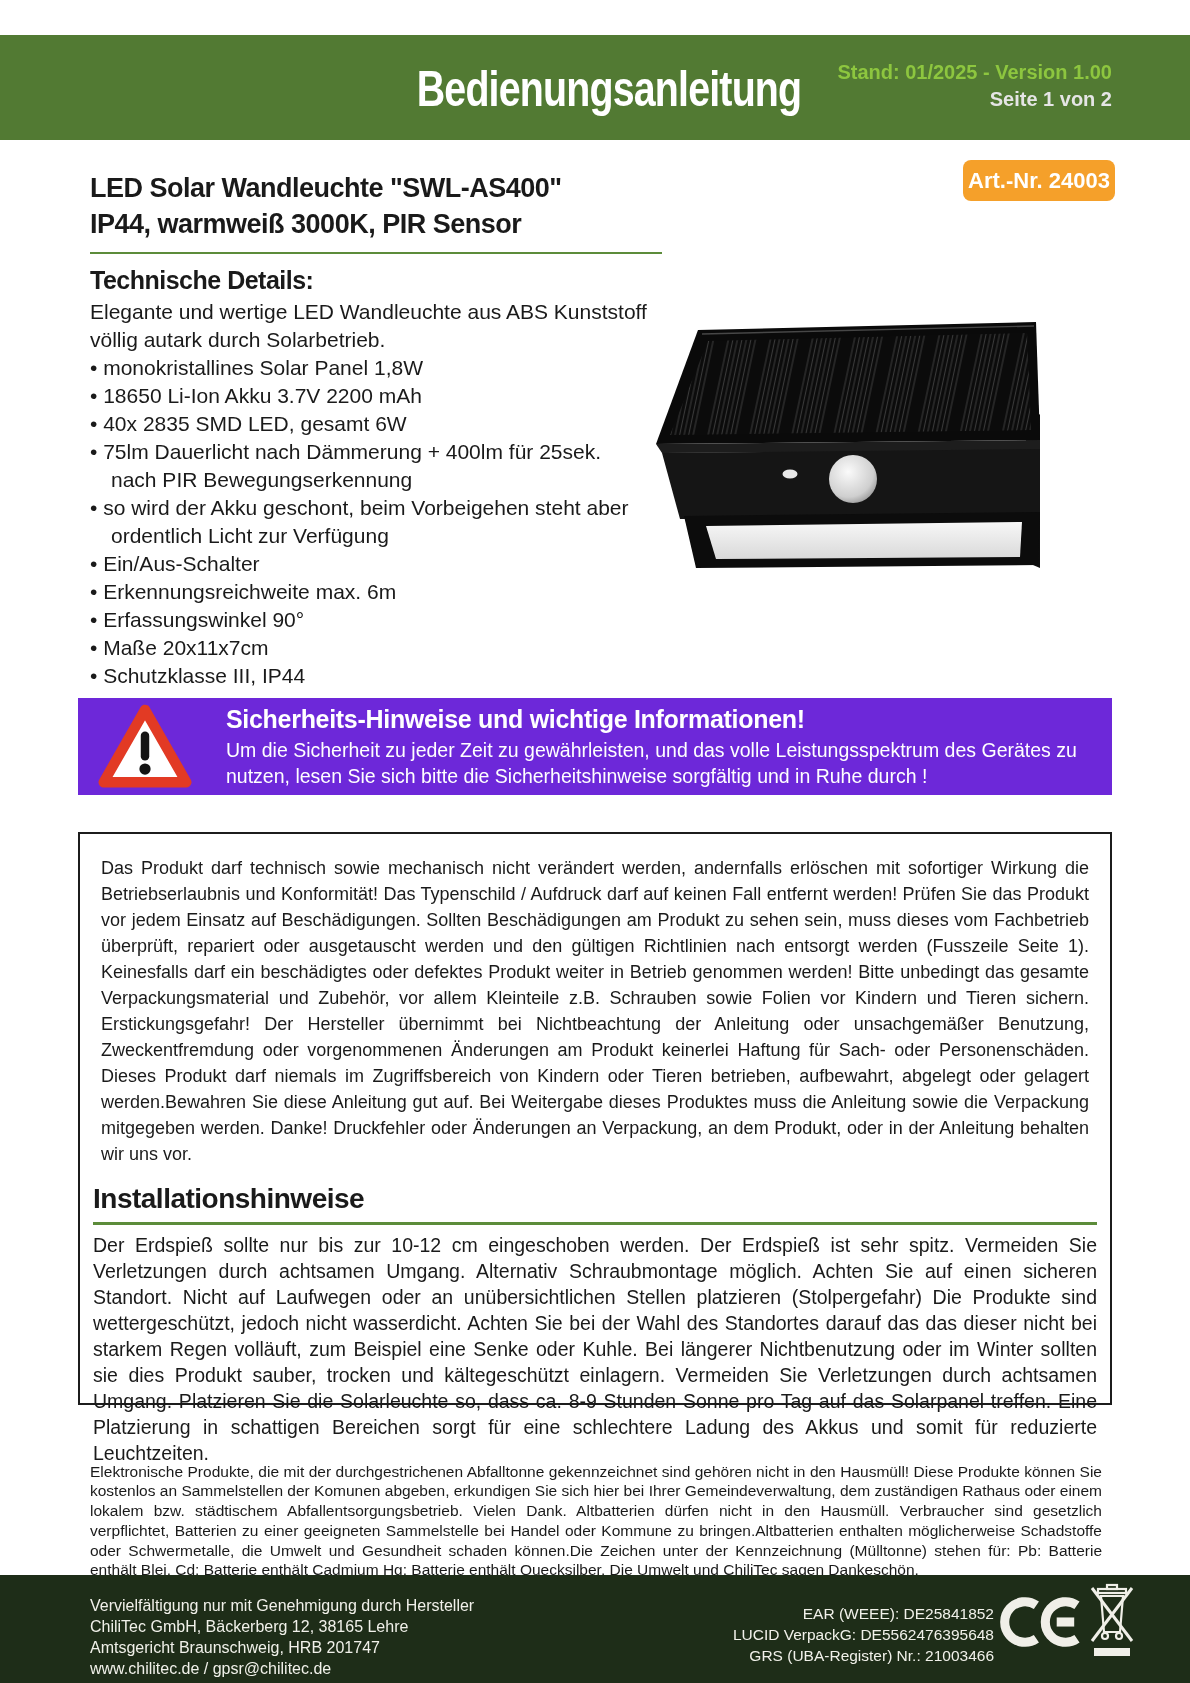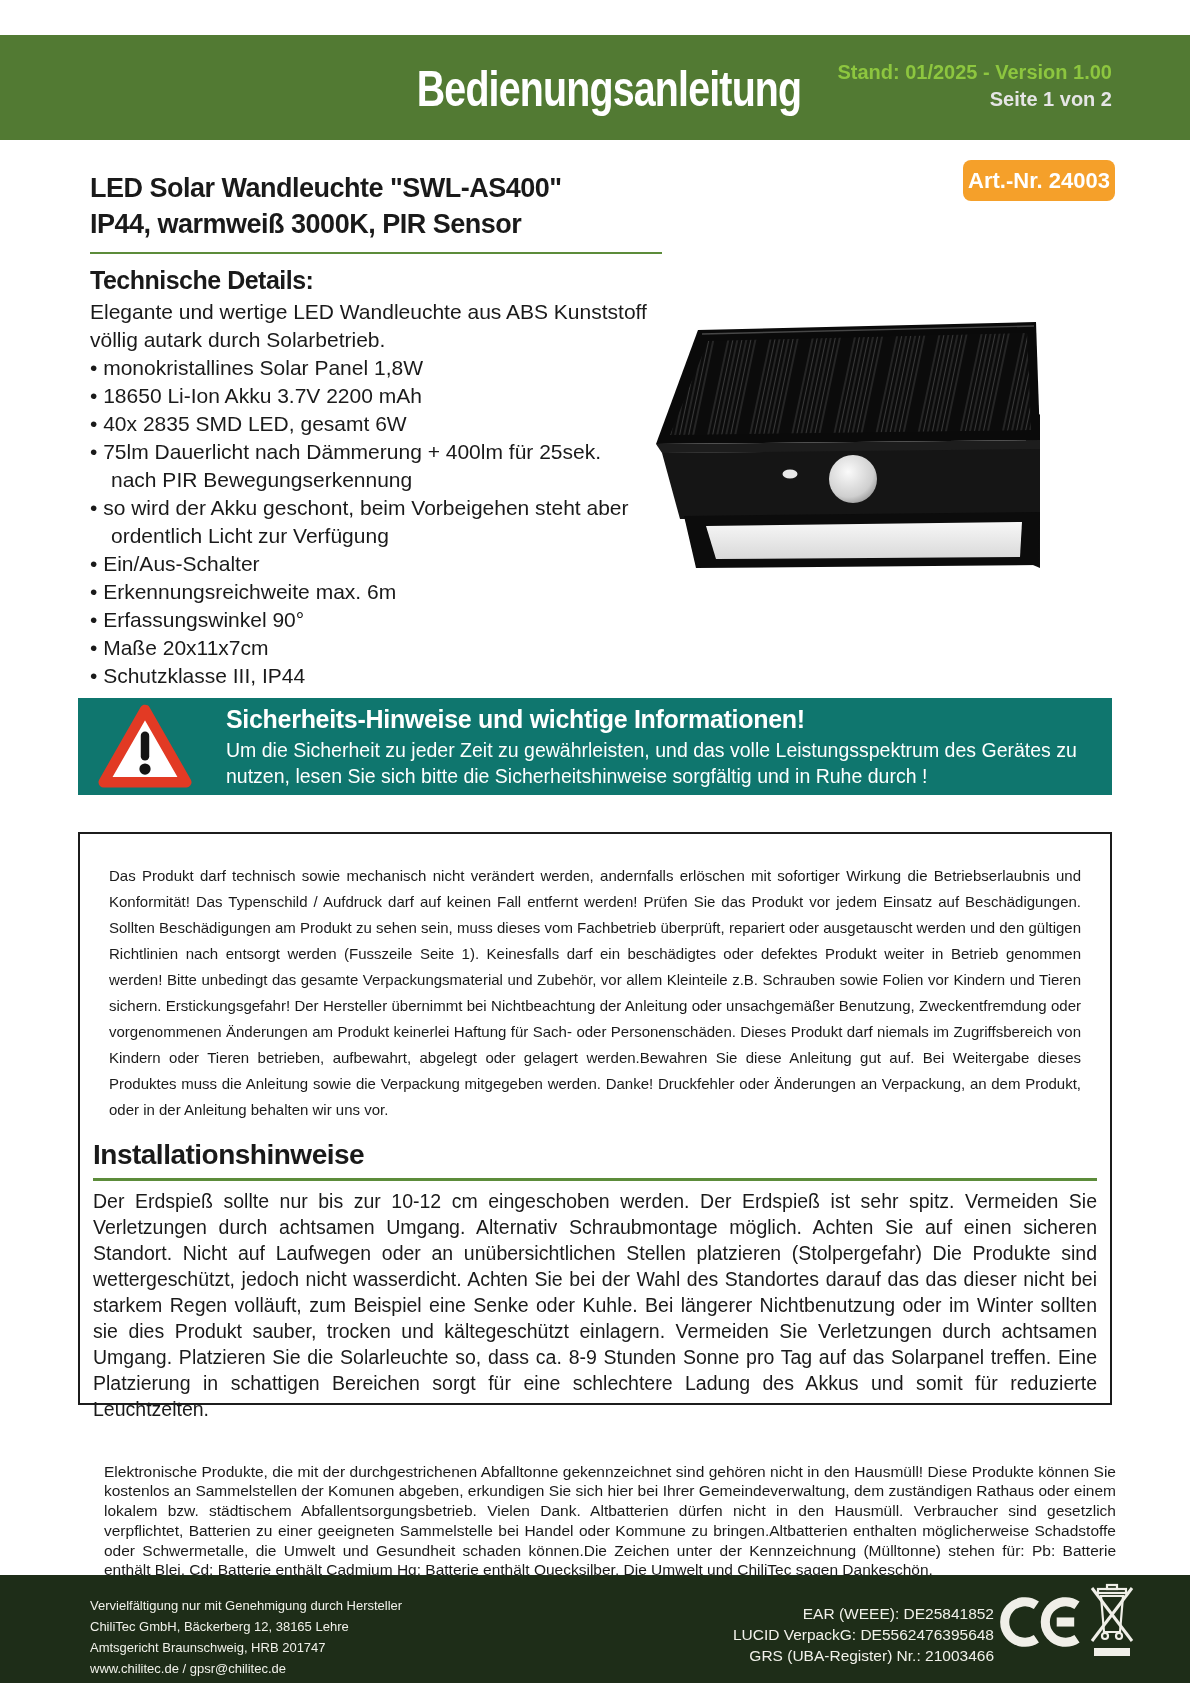--- a/index.html
+++ b/index.html
@@ -34,38 +34,38 @@
   .tech { position:absolute; left:90px; top:266px; width:560px; font-size:21px; line-height:28px; }
   .tech h3 { font-size:25px; font-weight:700; margin:0 0 4px 0; letter-spacing:-0.5px; }
   .tech .intro p { margin:0; white-space:nowrap; }
   .tech ul { list-style:none; margin:0; padding:0; }
   .tech li { padding-left:21px; text-indent:-21px; }
   .tech li::before { content:"• "; }
 
   .product-photo { position:absolute; left:640px; top:318px; width:400px; height:250px; }
 
   
-  .warning-box { position:absolute; left:78px; top:698px; width:1034px; height:97px; background:#0f766e; }
+  .warning-box { position:absolute; left:78px; top:698px; width:1034px; height:97px; background:#6d28d9; }
   .warning-tri { position:absolute; left:20px; top:5px; width:94px; height:87px; }
   .warning-texts { position:absolute; left:148px; top:7px; width:880px; color:#ffffff; }
   .warning-texts h2 { font-size:25px; margin:0 0 3px 0; letter-spacing:-0.3px; font-weight:700; }
   .warning-texts p { font-size:19.5px; line-height:26px; margin:0; }
 
   
   .main-box { position:absolute; left:78px; top:832px; width:1034px; height:573px; border:2px solid #1c1c1c; box-sizing:border-box; padding:13px 13px 0 13px; background:#fff; }
-  .safety-p { font-size:15px; line-height:26px; text-align:justify; margin:16px; }
+  .safety-p { font-size:18px; line-height:26px; text-align:justify; margin:8px; }
   .install-h { font-size:28px; font-weight:700; margin:16px 0 0 0; letter-spacing:-0.5px; border-bottom:3px solid #5c8c3a; padding-bottom:7px; }
   .install-p { margin:7px 0 0 0; font-size:19.5px; line-height:26px; text-align:justify; }
 
   
-  .disposal { position:absolute; left:104px; top:1446px; width:1012px; font-size:15.5px; line-height:19.8px; text-align:justify; }
+  .disposal { position:absolute; left:90px; top:1446px; width:1012px; font-size:15.5px; line-height:19.8px; text-align:justify; }
 
   
   .footer { position:absolute; left:0; top:1575px; width:100%; height:108px; background:#1e2d18; color:#f1f1ea; }
-  .footer-left { position:absolute; left:90px; top:20px; font-size:13px; line-height:21px; }
+  .footer-left { position:absolute; left:90px; top:20px; font-size:16px; line-height:21px; }
   .footer-right { position:absolute; right:196px; top:28px; text-align:right; font-size:15.5px; line-height:21px; }
   .ce-mark { position:absolute; left:1000px; top:16px; width:84px; height:62px; }
   .weee-bin { position:absolute; left:1090px; top:8px; width:44px; height:78px; }
 </style>
 </head>
 <body>
 
 <div class="page">
 
   <div class="header">

